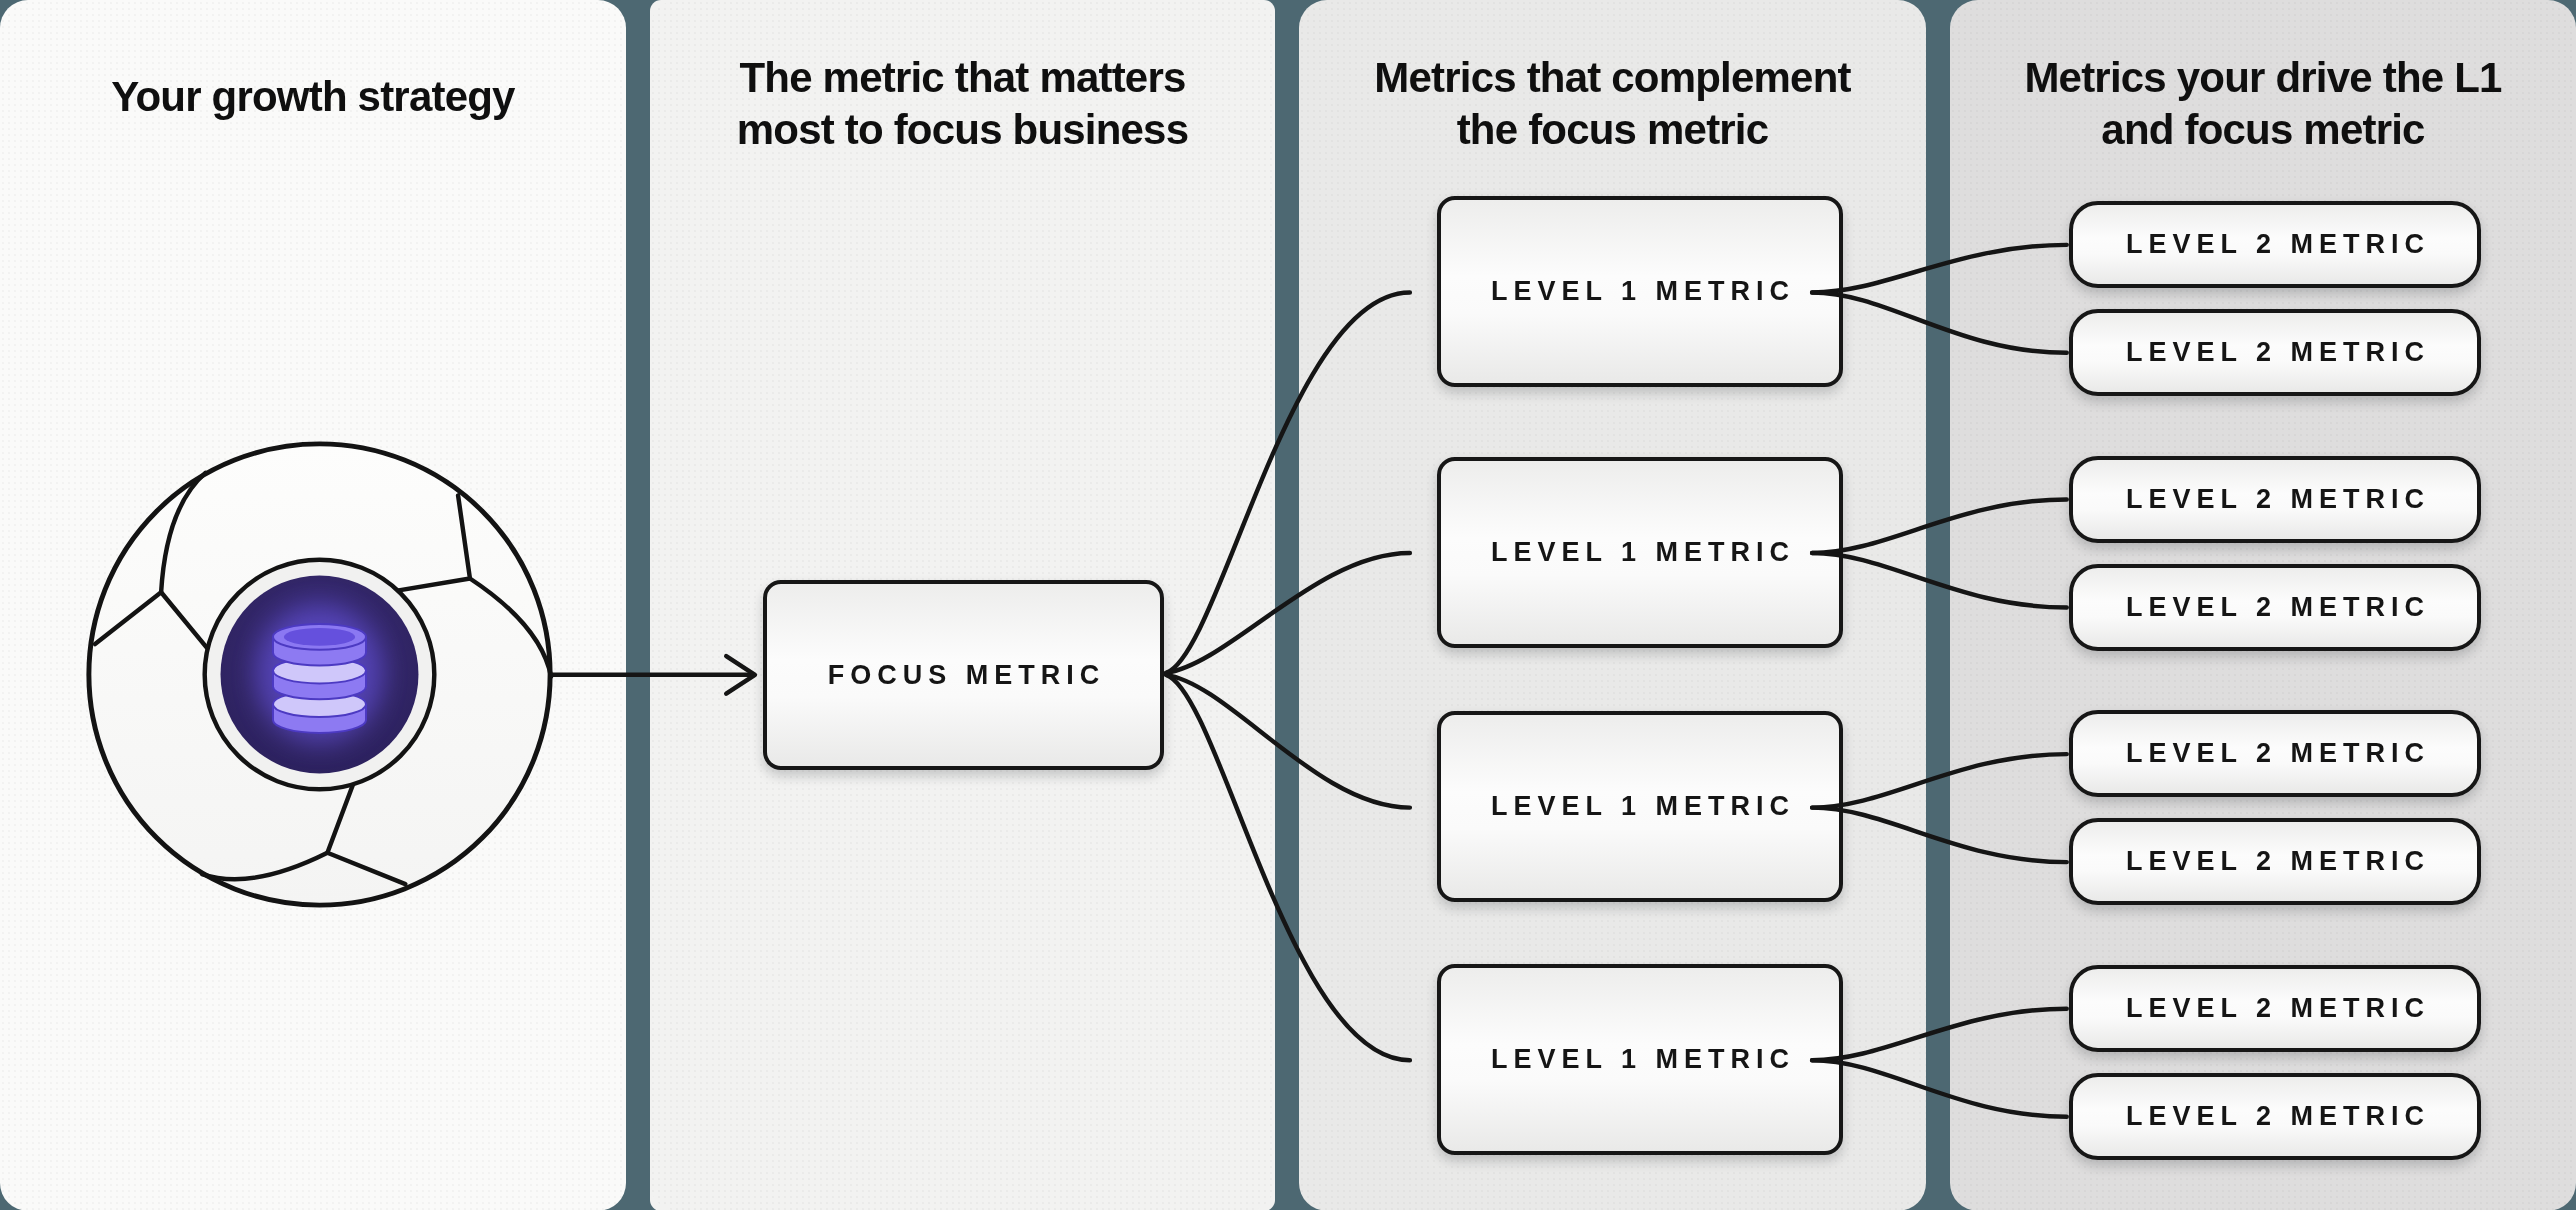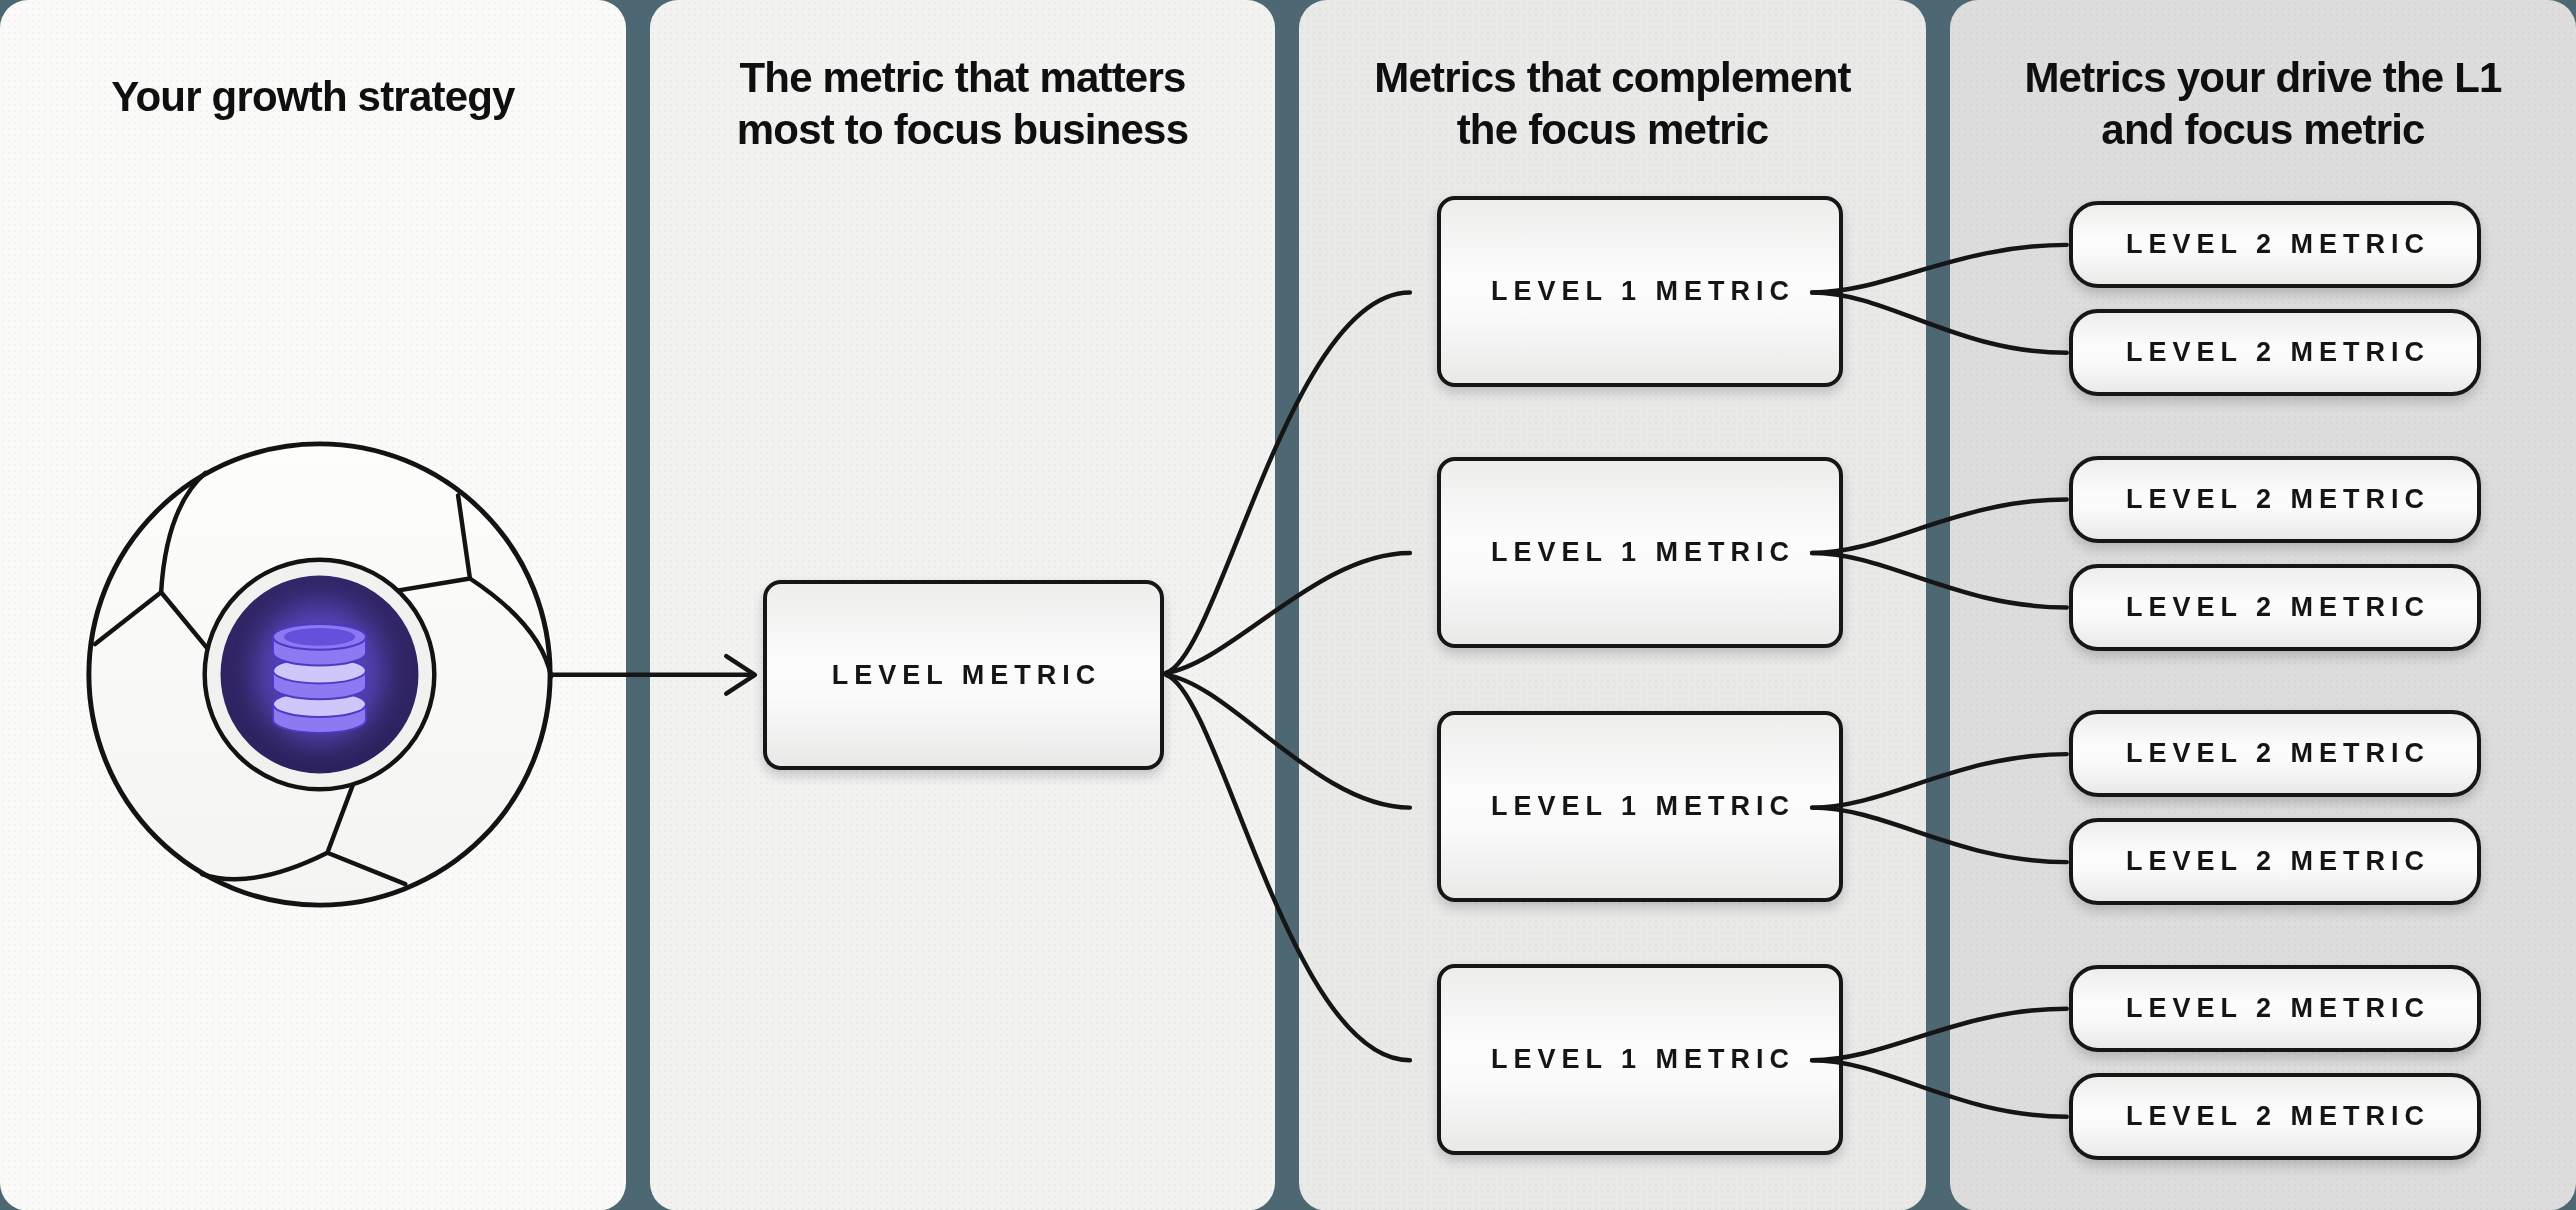--- a/index.html
+++ b/index.html
@@ -6,21 +6,21 @@
   .canvas{
     position:relative;width:2576px;height:1211px;overflow:hidden;
     background:#4d6872;
     font-family:"Liberation Sans", sans-serif;color:#151515;padding-left:24px;
   }
   .panel{
     position:absolute;top:0;height:1211px;border-radius:28px;
     background-size:6px 6px;
   }
   .panel-1{left:0;width:626px;background-color:#fafaf9;}
-  .panel-2{left:650px;width:625px;background-color:#f2f2f1;}
+  .panel-2{left:650px;width:625px;background-color:#f2f2f1;border-radius:11px;}
   .panel-3{left:1299px;width:627px;background-color:#e9e9e8;}
   .panel-4{left:1950px;width:626px;background-color:#dedddd;}
   .panel::after{
     content:"";position:absolute;inset:0;border-radius:28px;pointer-events:none;
     background-image:radial-gradient(rgba(40,40,40,0.035) 1px, transparent 1.4px);
     background-size:6px 6px;
   }
   .panel-title{
     position:absolute;top:52px;left:0;width:100%;margin:0;
     text-align:center;font-weight:700;font-size:42px;line-height:52px;
@@ -128,21 +128,21 @@
       <path d="M -47 -4 v 16 a 47 13 0 0 0 94 0 v -16" fill="#8d7af2" stroke="#4c3ac2" stroke-width="2"></path>
       <ellipse cx="0" cy="-4" rx="47" ry="13" fill="#cfc7fa" stroke="#4c3ac2" stroke-width="2"></ellipse>
 
       <path d="M -47 -38 v 16 a 47 13 0 0 0 94 0 v -16" fill="#8d7af2" stroke="#4c3ac2" stroke-width="2"></path>
       <ellipse cx="0" cy="-38" rx="47" ry="13" fill="#8b78f2" stroke="#4c3ac2" stroke-width="2"></ellipse>
       <ellipse cx="0" cy="-38" rx="36" ry="9" fill="#6550dd"></ellipse>
     </g>
   </svg>
 
   <div class="metric-box focus-box">
-    <span class="metric-label">LEVEL METRIC</span>
+    <span class="metric-label">FOCUS METRIC</span>
   </div>
 
   <div class="metric-box l1-box l1-0">
     <span class="metric-label">LEVEL 1 METRIC</span>
   </div>
   <div class="metric-box l1-box l1-1">
     <span class="metric-label">LEVEL 1 METRIC</span>
   </div>
   <div class="metric-box l1-box l1-2">
     <span class="metric-label">LEVEL 1 METRIC</span>

